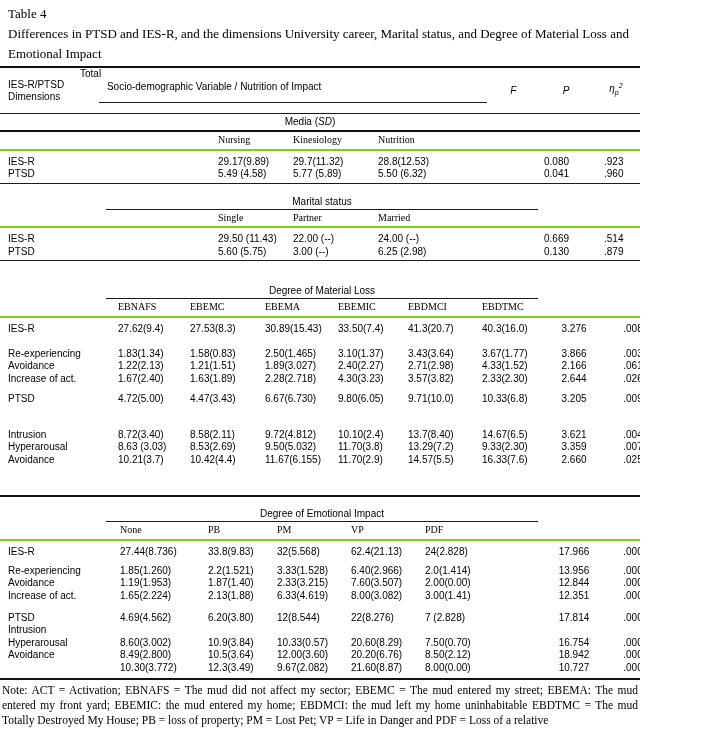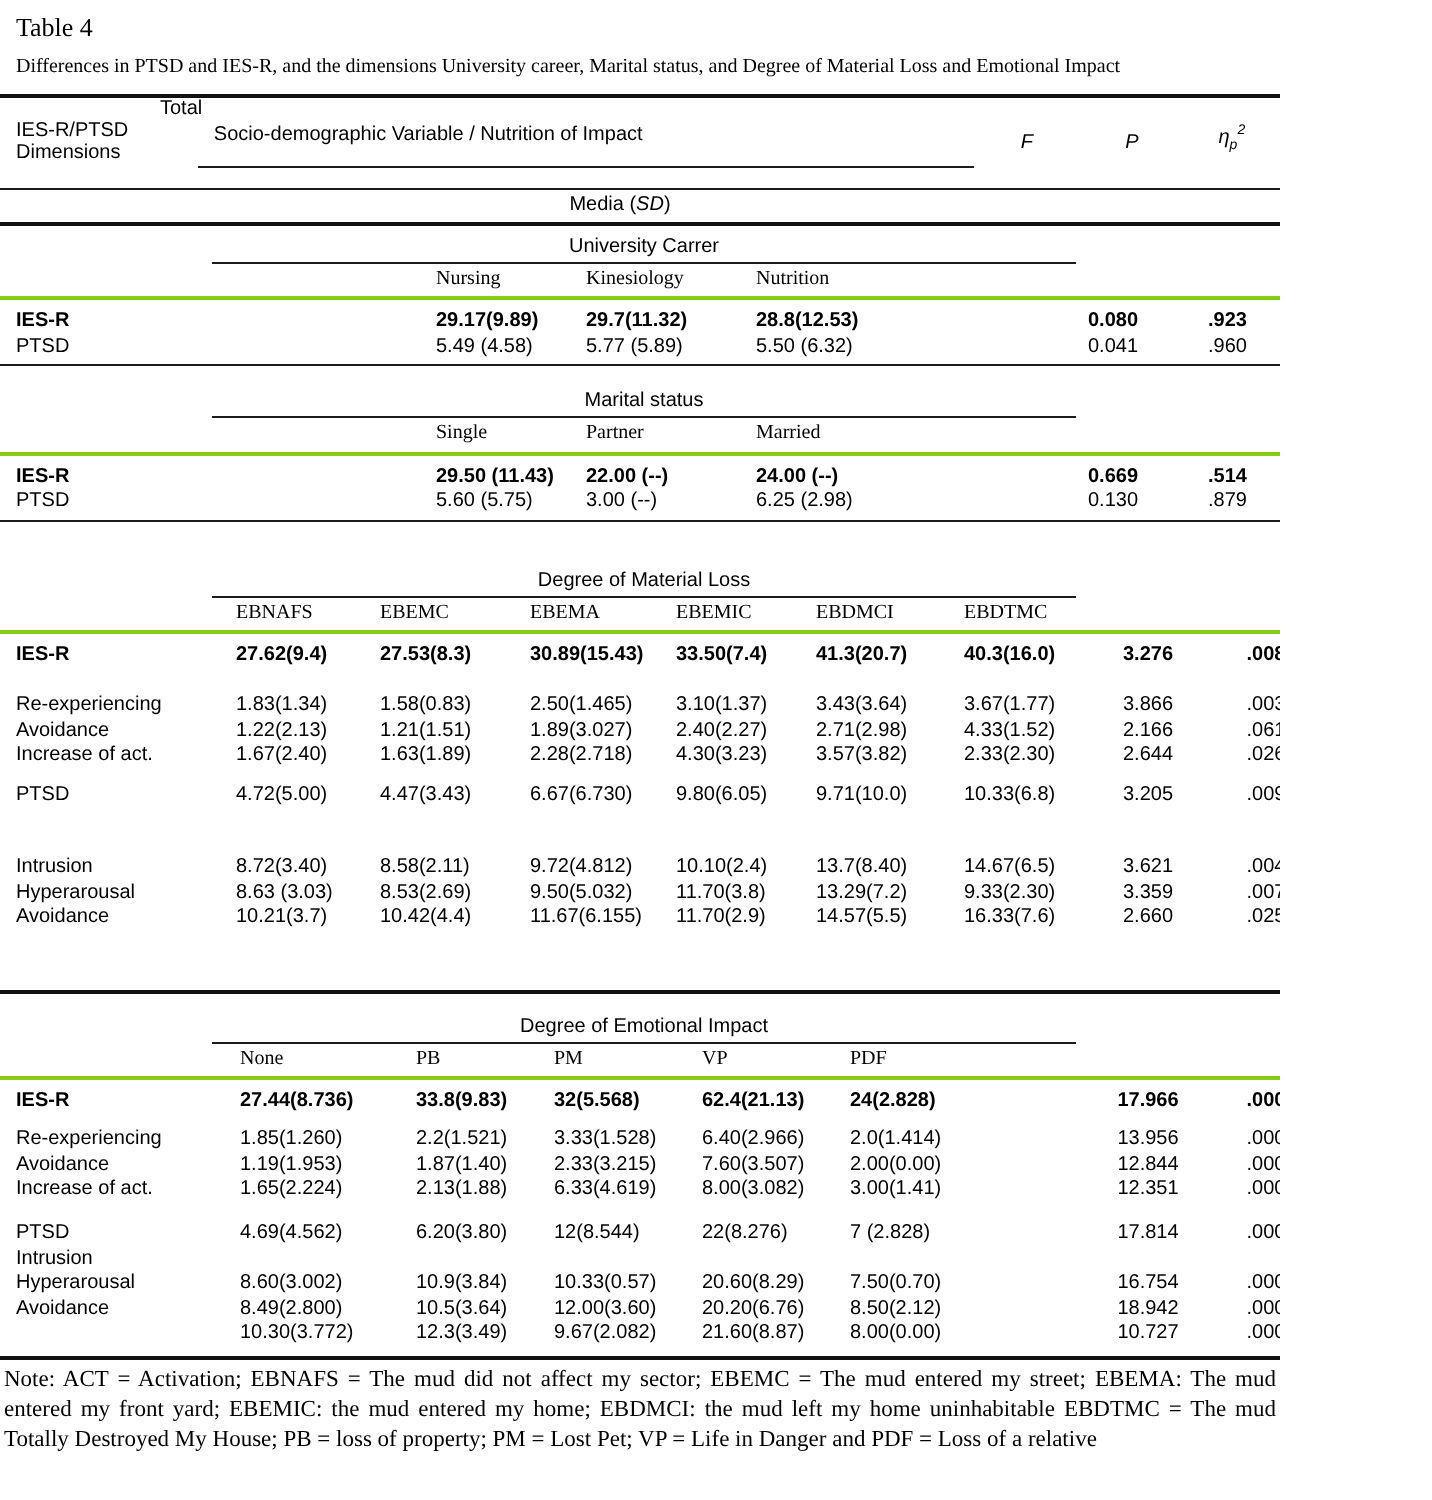--- a/index.html
+++ b/index.html
@@ -1,20 +1,20 @@
 <!DOCTYPE html>
 <html><head>
 <meta charset="utf-8">
 <style>
   html,body{margin:0;padding:0;background:#ffffff;}
   .page{position:relative;width:640px;height:750px;background:#fff;color:#000;
         font-family:"Liberation Sans",sans-serif;overflow:hidden;}
   .serif{font-family:"Liberation Serif",serif;}
   .title{font-size:13px;line-height:15px;margin:6px 8px 0;}
-  .caption{font-size:10px;line-height:19.5px;margin:3px 8px 0;}
+  .caption{font-size:13px;line-height:19.5px;margin:3px 8px 0;}
   .rule{height:1px;background:#1c1c1c;}
   .rule.thick{height:2px;background:#121212;}
   .top-rule{margin-top:3px;}
   .total{font-size:10px;line-height:11px;margin-left:80px;}
   .head-cols{display:flex;align-items:flex-end;}
   .hc-dim{width:110px;box-sizing:border-box;padding-left:8px;font-size:10px;line-height:11.5px;padding-bottom:1px;}
   .hc-span{width:434px;box-sizing:border-box;border-bottom:1px solid #1c1c1c;font-size:10px;padding:0 0 10px 8px;}
   .hc-stat{font-size:10px;font-style:italic;text-align:center;padding-bottom:7px;box-sizing:border-box;}
   .hc-f{width:60px;}.hc-p{width:58px;}.hc-eta{width:54px;}
   .hc-eta sub{font-size:7px;}.hc-eta sup{font-size:7px;}
@@ -27,21 +27,21 @@
   .gl-marital{margin-top:12px;}
   .gl-material{margin-top:24px;}
   .gl-emotional{margin-top:11px;}
   table.t{border-collapse:collapse;table-layout:fixed;width:716px;}
   .t td{font-size:10px;line-height:11.5px;padding:0.5px 0;white-space:nowrap;overflow:visible;}
   .t td:first-child{padding-left:8px;}
   tr.colhead td{border-bottom:2px solid #84cc16;padding-bottom:3px;padding-top:2px;font-family:Liberation Serif, serif;}
   .t7 td:nth-child(n+5){}
   .t10 td:nth-child(n+8){text-align:center;}
   .t9 td:nth-child(n+7){text-align:center;}
-  .t tbody tr:first-child td{padding-top:5px;font-weight:bold;}
+  .t tbody tr:first-child td{padding-top:5px;}
   .t tbody tr:last-child td{padding-bottom:3px;}
   .t-material tbody tr:nth-child(2) td{padding-top:13px;}
   .t-material tbody tr:nth-child(5) td{padding-top:8px;}
   .t-material tbody tr:nth-child(6) td{padding-top:24px;}
   .t-material tbody tr:last-child td{padding-bottom:30px;}
   .t-emotional tbody tr:nth-child(2) td{padding-top:7px;}
   .t-emotional tbody tr:nth-child(5) td{padding-top:10px;}
   .t-emotional tbody tr:last-child td{padding-bottom:5px;}
   .note{font-size:11.5px;line-height:15px;margin:3px 2px 0;text-align:justify;}
 </style>
@@ -64,21 +64,20 @@
     <div class="hc-span">Socio-demographic Variable / Nutrition of Impact</div>
     <div class="hc-stat hc-f">F</div>
     <div class="hc-stat hc-p">P</div>
     <div class="hc-stat hc-eta"><span>η</span><sub>p</sub><sup>2</sup></div>
   </div>
 
   <div class="rule r-above-media"></div>
   <div class="media-row"><span>Media (</span><i>SD</i><span>)</span></div>
   <div class="rule thick"></div>
 
-  <div class="group-label gl-career">University Carrer</div>
   <table class="t t7 t-career">
     <colgroup>
         <col style="width:218px">
         <col style="width:75px">
         <col style="width:85px">
         <col style="width:166px">
         <col style="width:60px">
         <col style="width:58px">
         <col style="width:54px">
       </colgroup>

